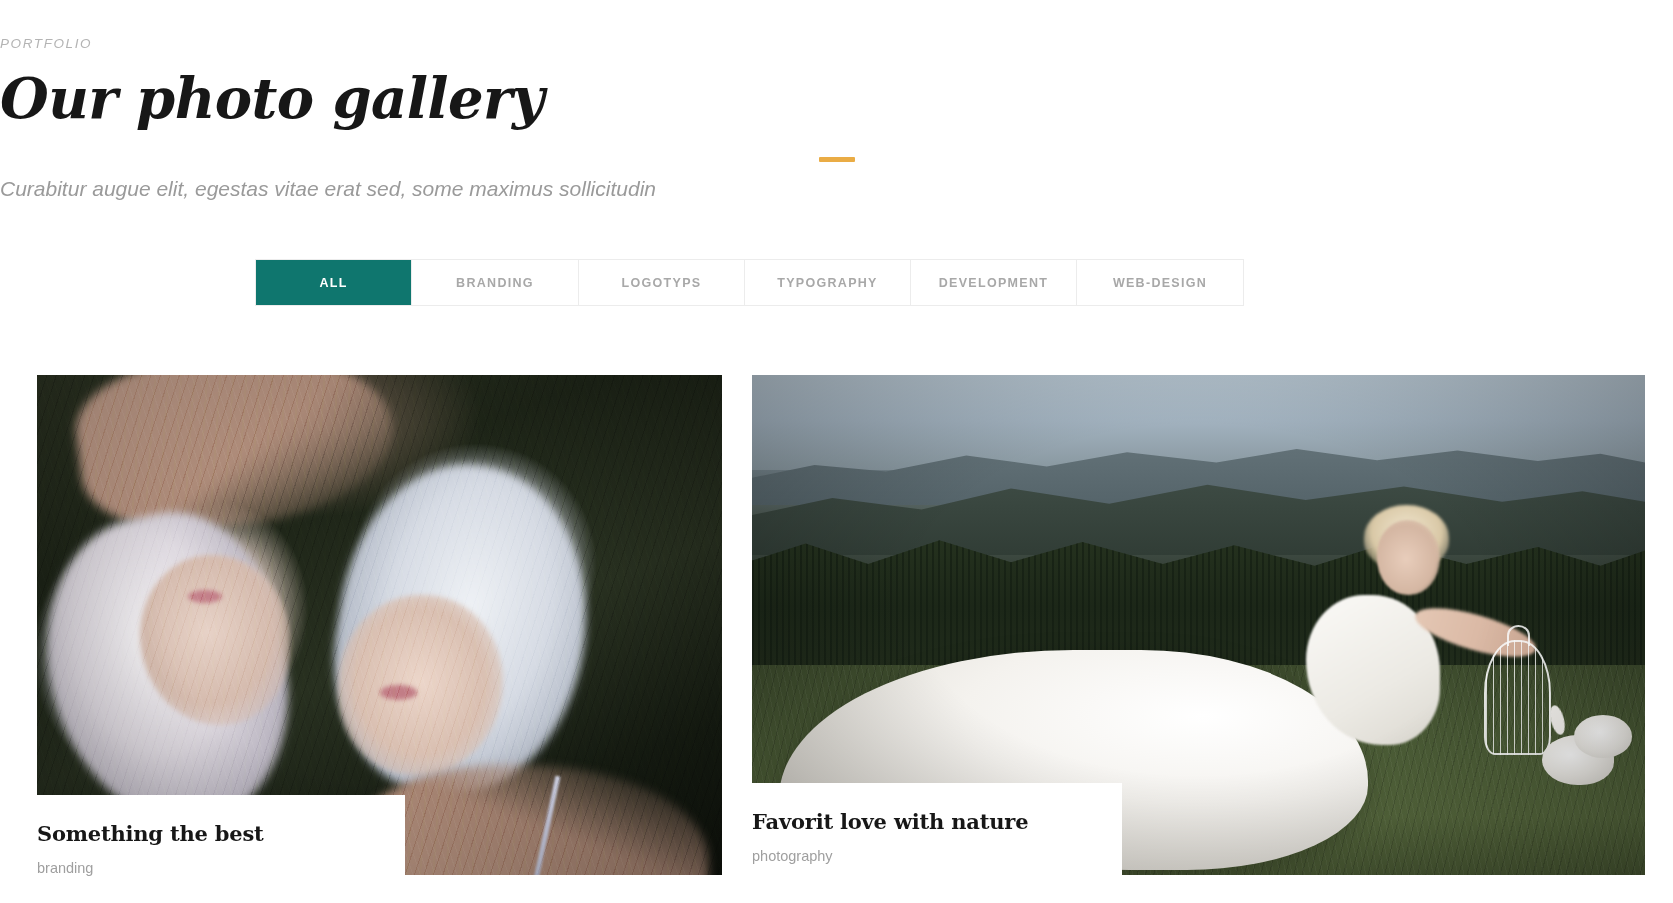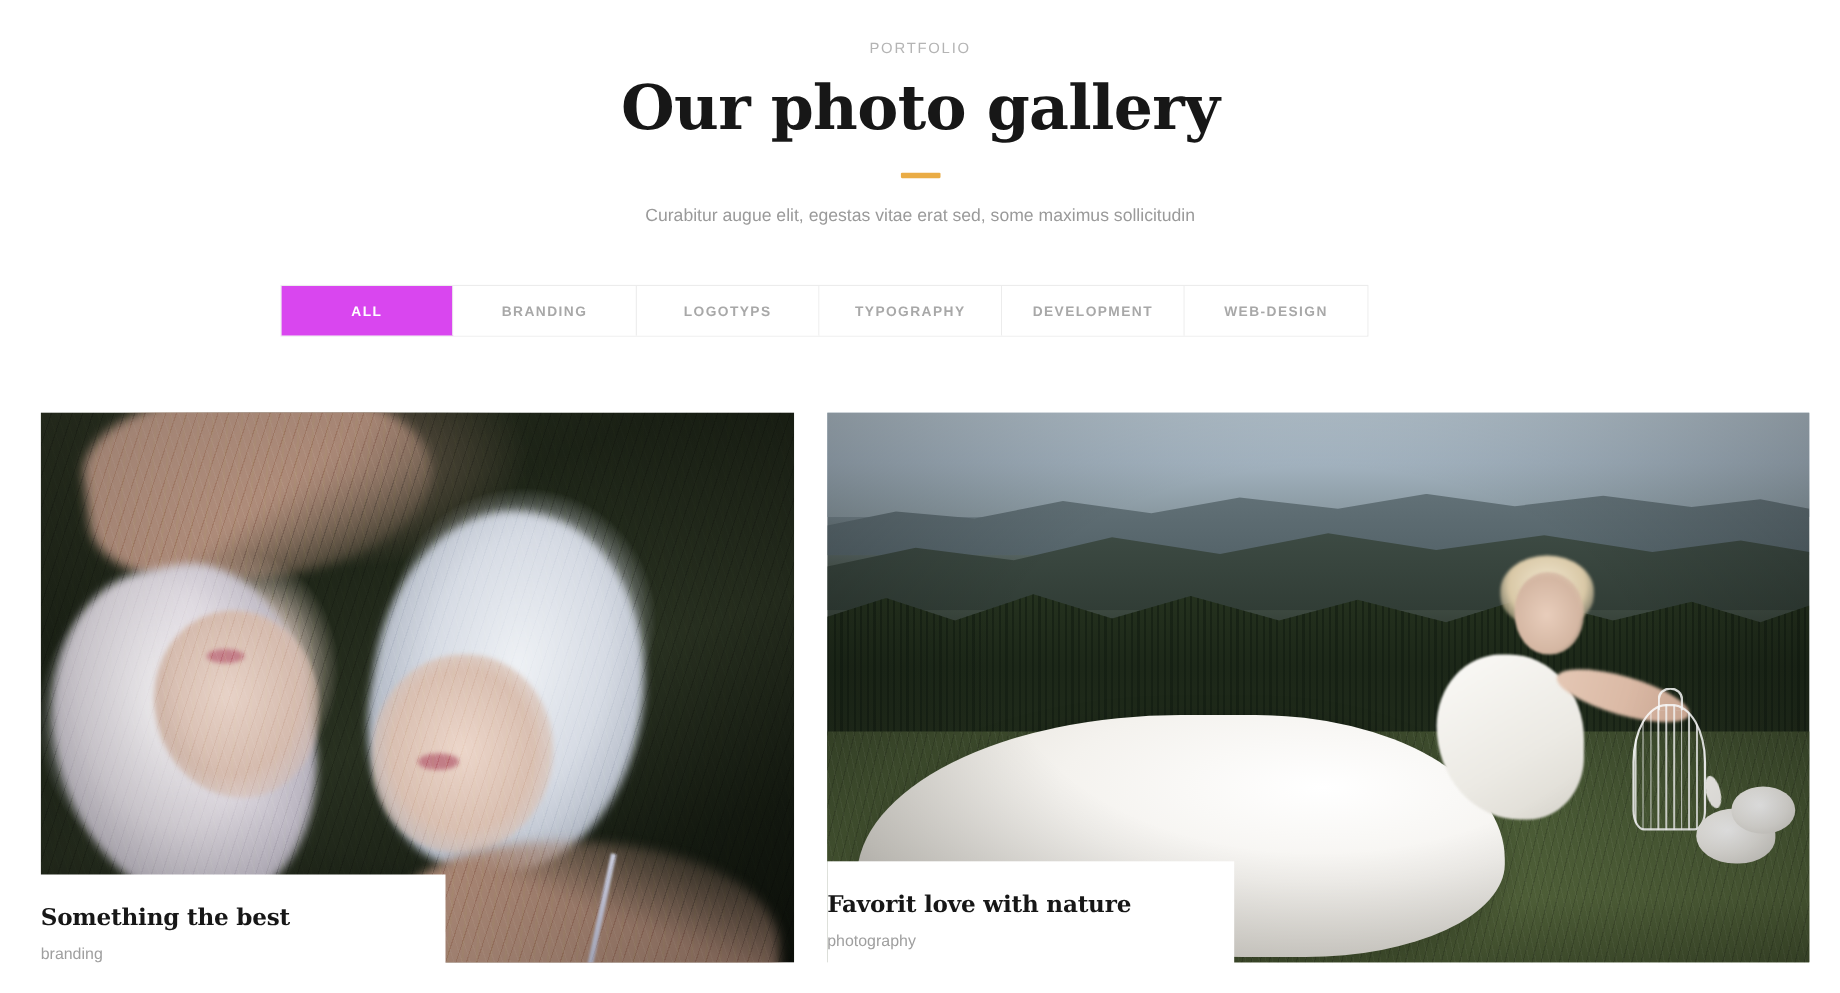--- a/index.html
+++ b/index.html
@@ -16,21 +16,22 @@
     position: relative;
     width: 1673px;
     height: 903px;
     background: #ffffff;
   }
 
   
   .header {
     width: 100%;
     padding-top: 36px;
-    text-align: center;
+    text-align: left;
+    font-style: italic;
   }
 
   .eyebrow {
     font-size: 13.5px;
     letter-spacing: 1.6px;
     color: #b4b4b4;
     font-weight: 400;
     text-transform: uppercase;
     line-height: 1.2;
   }
@@ -47,22 +48,22 @@
 
   .accent-divider {
     width: 36px;
     height: 5px;
     background: #eaac45;
     margin: 26px auto 0 auto;
     border-radius: 1px;
   }
 
   .subtitle {
-    margin-top: 23px;
-    font-size: 16px;
+    margin-top: 11px;
+    font-size: 21px;
     color: #9a9a9a;
     font-weight: 400;
     line-height: 1.5;
   }
 
   
   .filter-bar {
     position: absolute;
     left: 255px;
     top: 259px;
@@ -85,21 +86,21 @@
     background: #ffffff;
     border-right: 1px solid #ececec;
     cursor: pointer;
     white-space: nowrap;
     text-transform: uppercase;
     user-select: none;
   }
   .filter-tab:last-child { border-right: none; }
 
   .filter-tab.active {
-    background: #d946ef;
+    background: #0f766e;
     color: #ffffff;
   }
 
   
   .gallery {
     position: absolute;
     top: 375px;
     left: 0;
     width: 1673px;
     height: 528px;

